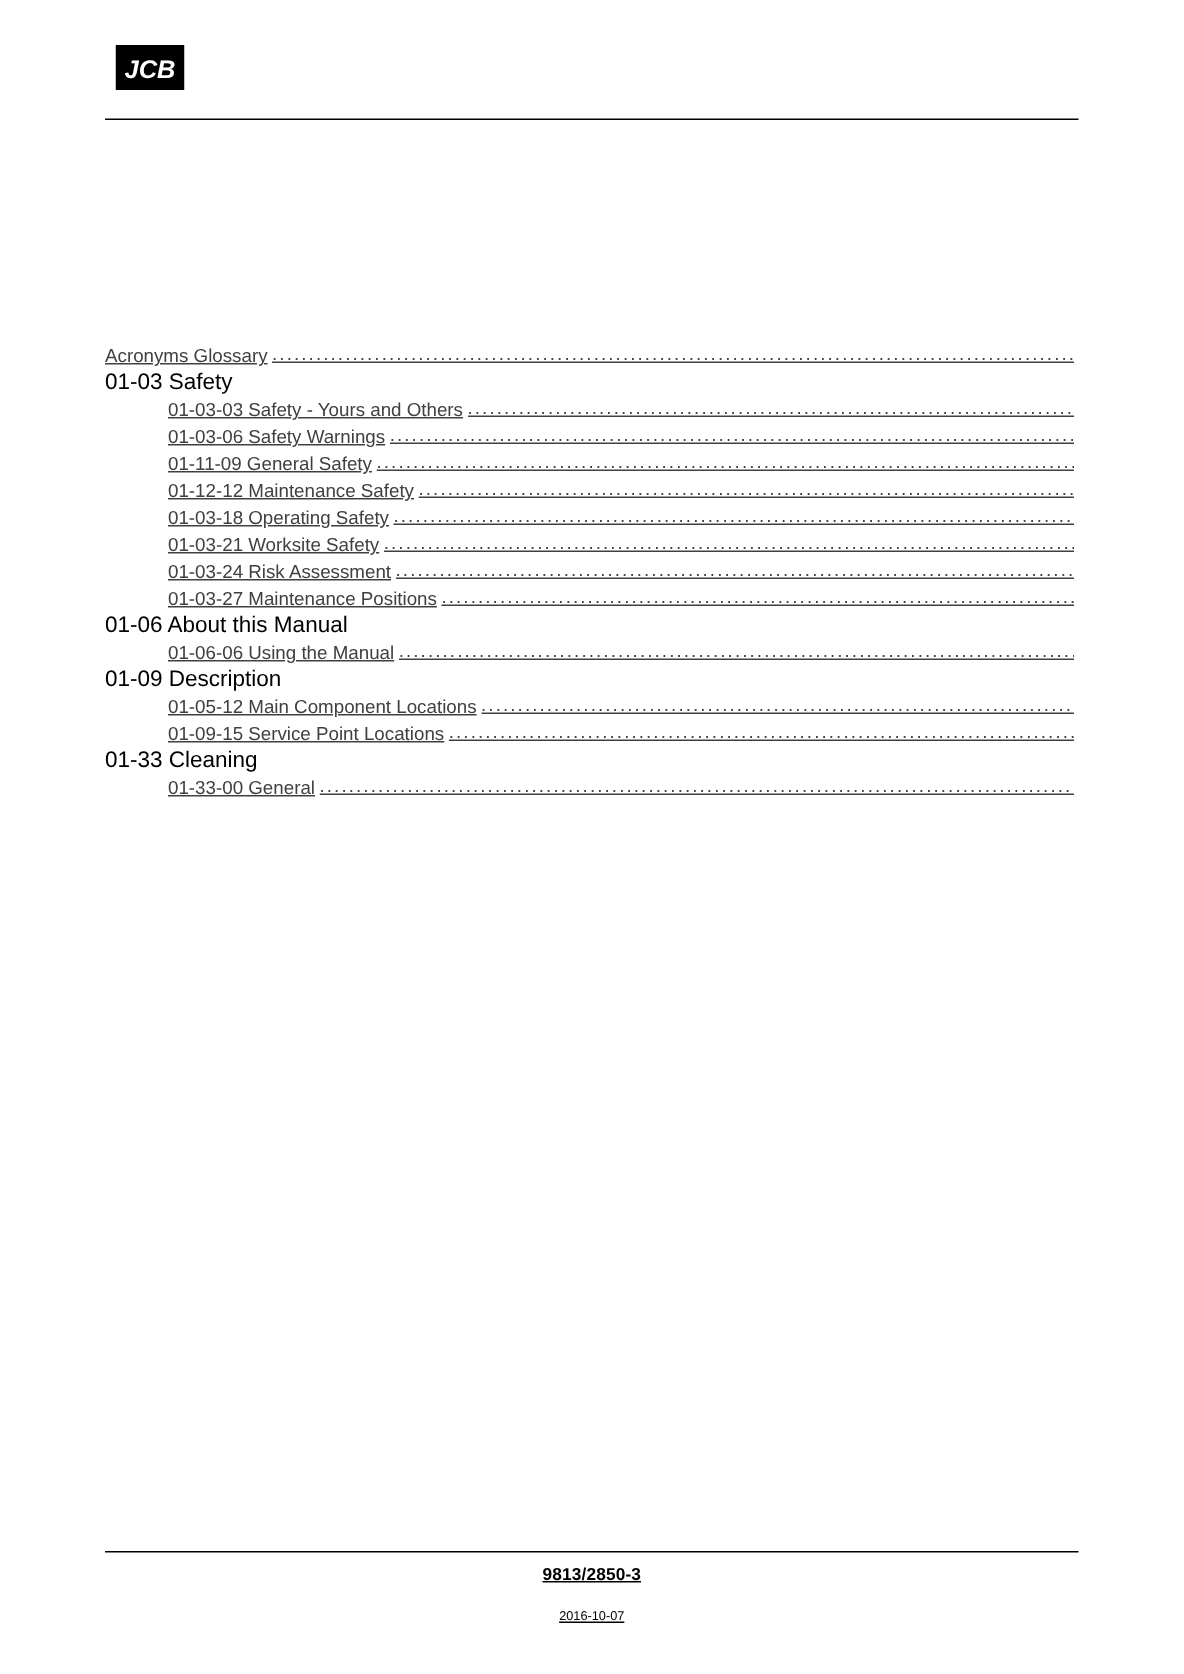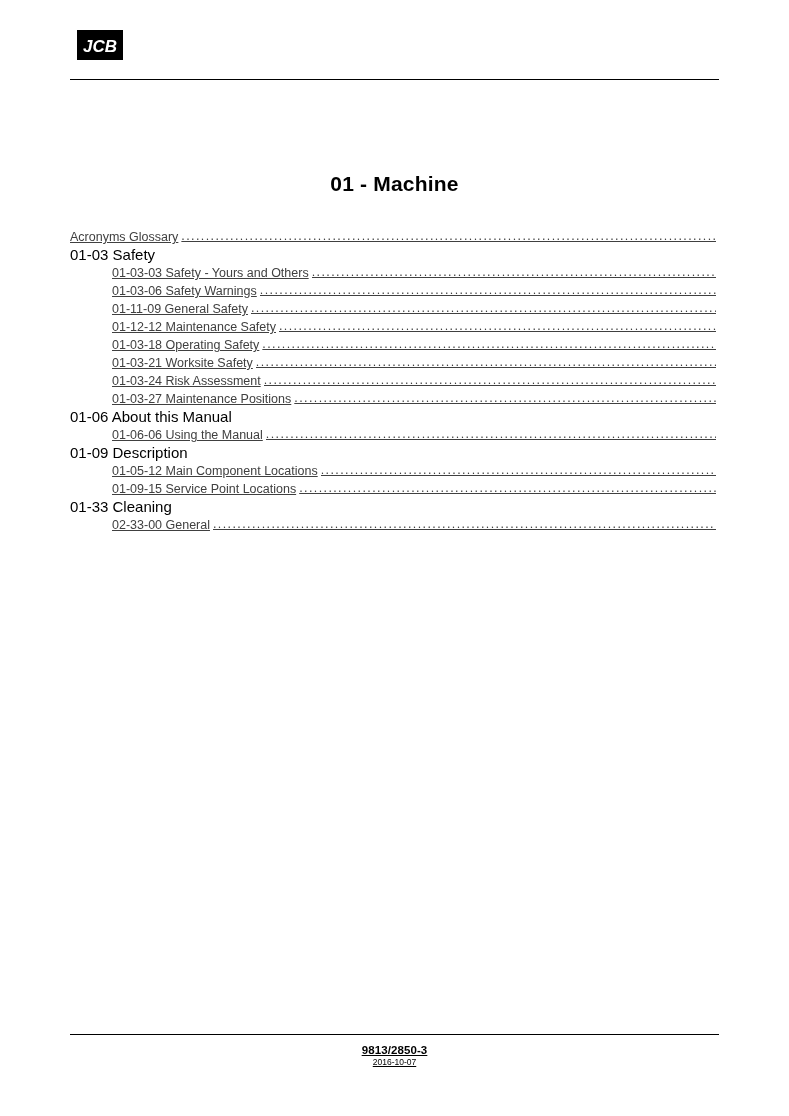--- a/index.html
+++ b/index.html
@@ -138,39 +138,38 @@
     margin-top: 9px;
     text-decoration: underline;
   }
   .footer-main {
     font-size: 11.5px;
     font-weight: bold;
     letter-spacing: 0.1px;
   }
   .footer-sub {
     font-size: 8.5px;
-    margin-top: 1px;
+    margin-top: 16px;
   }
 </style>
 </head>
 <body>
 
 <div class="page">
 
   <div class="header">
     <div class="logo">
       <svg width="46" height="30" viewBox="0 0 46 30" xmlns="http://www.w3.org/2000/svg">
         <rect x="0" y="0" width="46" height="30" fill="#000000"></rect>
         <text x="23" y="22" font-family="Liberation Sans, sans-serif" font-size="17" font-weight="bold" font-style="italic" fill="#ffffff" text-anchor="middle">JCB</text>
       </svg>
     </div>
     <div class="header-rule"></div>
   </div>
 
-  <div class="doc-title">01 - Machine</div>
 
   <div class="toc">
     <div id="toc-rows">
         <div class="row link indent-0">
           <span class="label">Acronyms Glossary</span>
           <span class="dots">............................................................................................................................................................................................................................</span>
           <span class="page">01-2</span>
         </div>
         <div class="row plain section indent-0">
           <span class="label">01-03 Safety</span>
@@ -233,21 +232,21 @@
         </div>
         <div class="row link indent-1">
           <span class="label">01-09-15 Service Point Locations</span>
           <span class="dots">............................................................................................................................................................................................................................</span>
           <span class="page">01-25</span>
         </div>
         <div class="row plain section indent-0">
           <span class="label">01-33 Cleaning</span>
         </div>
         <div class="row link indent-1">
-          <span class="label">02-33-00 General</span>
+          <span class="label">01-33-00 General</span>
           <span class="dots">............................................................................................................................................................................................................................</span>
           <span class="page">01-29</span>
         </div>
       </div>
   </div>
 
   <div class="footer">
     <div class="footer-rule"></div>
     <div class="footer-text">
       <div class="footer-main">9813/2850-3</div>

